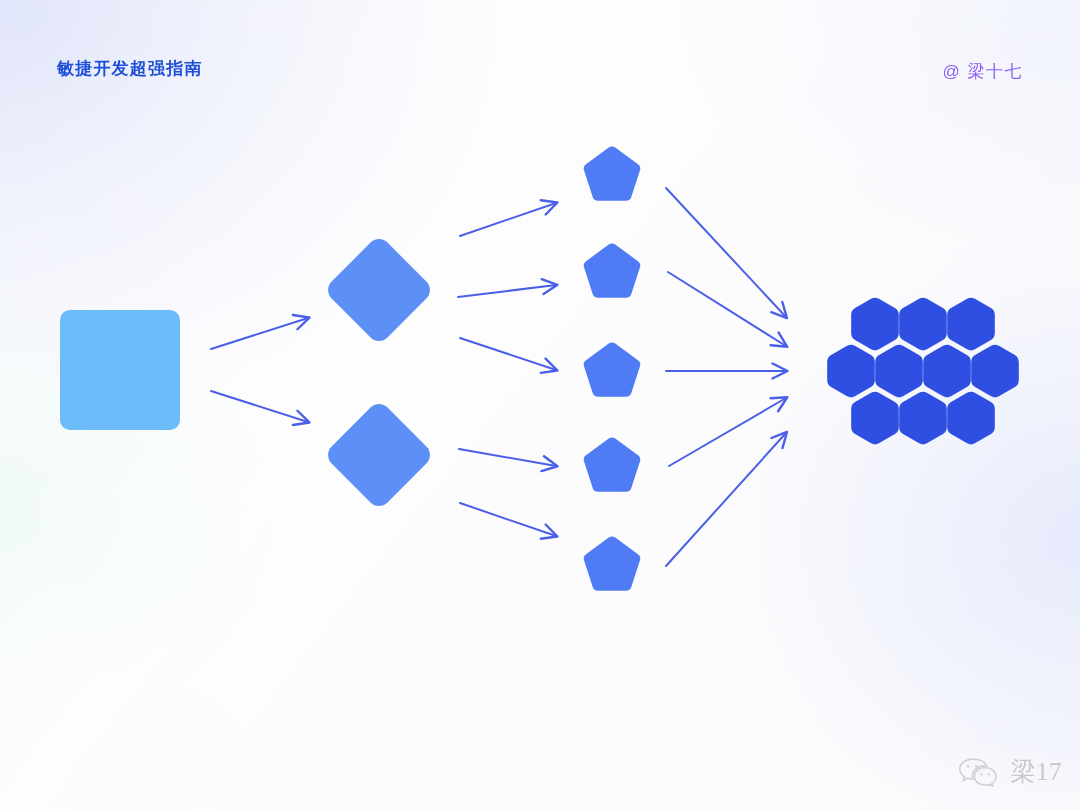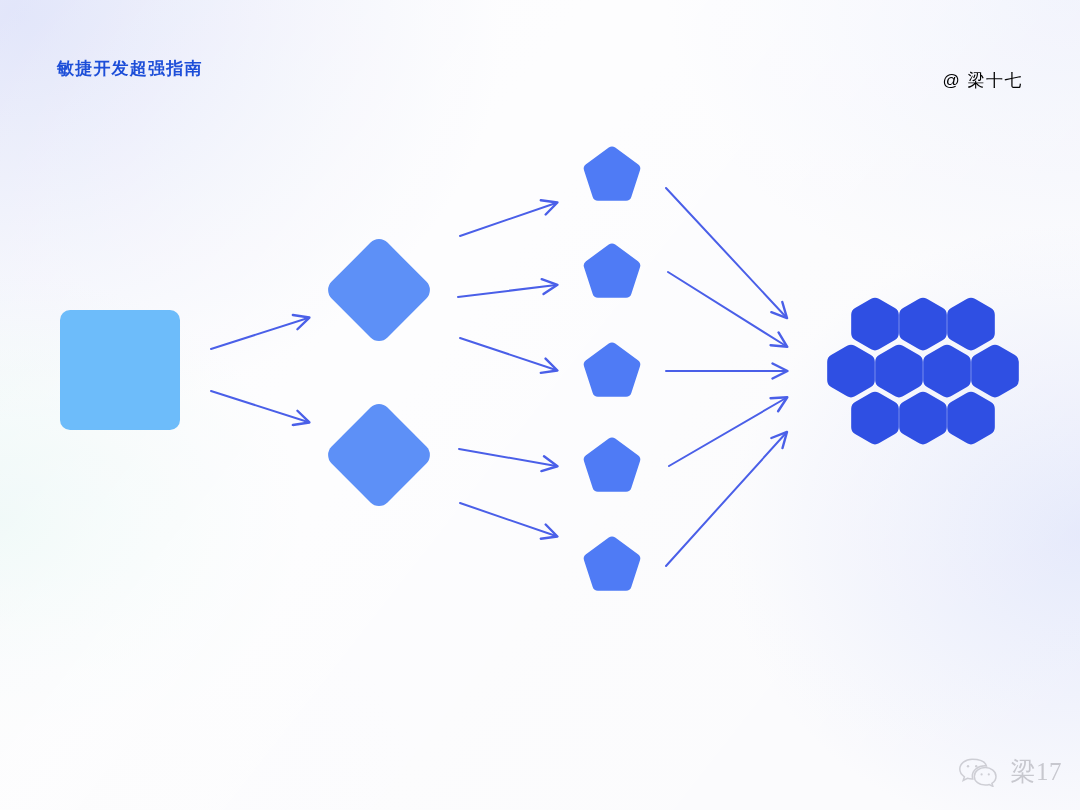--- a/index.html
+++ b/index.html
@@ -54,24 +54,24 @@
 
   
   .hdr-title {
     position: absolute; left: 57px; top: 57px;
     font-size: 17px; font-weight: bold;
     letter-spacing: 1.2px;
     color: #1d4ed8;
     white-space: nowrap;
   }
   .hdr-handle {
-    position: absolute; right: 57px; top: 69px;
+    position: absolute; right: 57px; top: 60px;
     font-size: 17px; font-weight: normal;
     letter-spacing: 1.5px;
-    color: #000000;
+    color: #8b5cf6;
     white-space: nowrap;
   }
 
   
   .watermark {
     position: absolute; right: 18px; bottom: 22px;
     display: flex; align-items: center; gap: 13px;
     opacity: 0.5;
     justify-content: space-between;
   }

